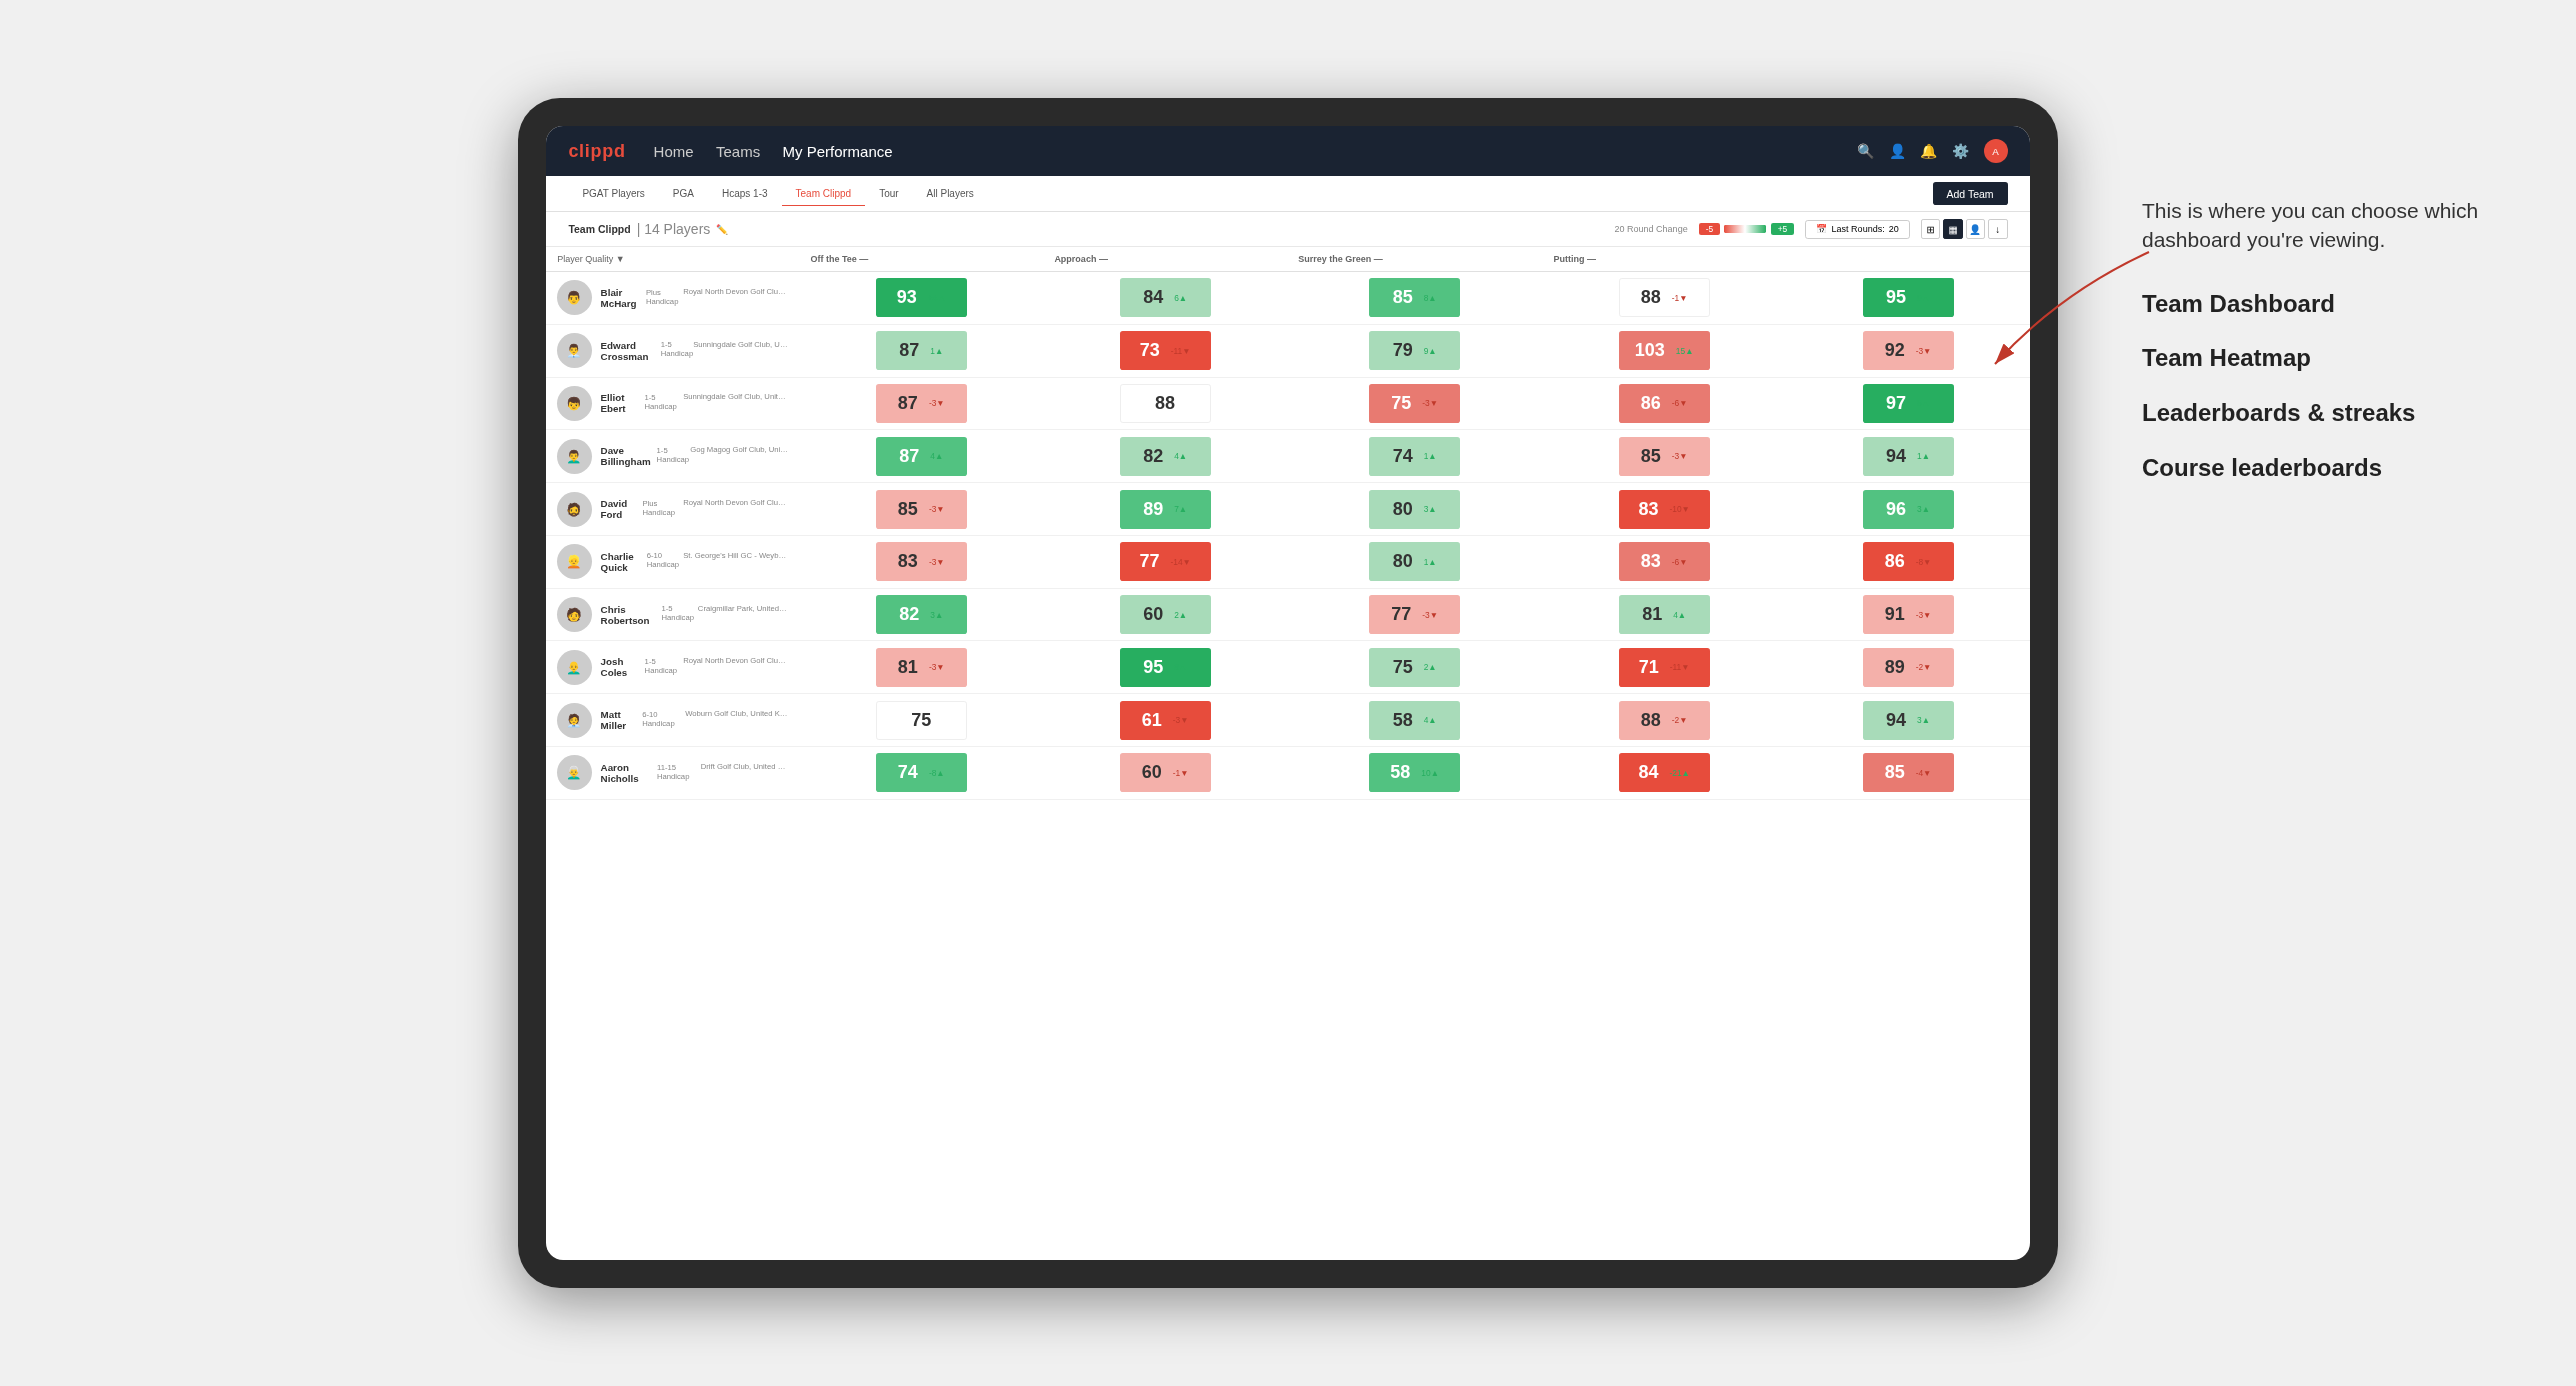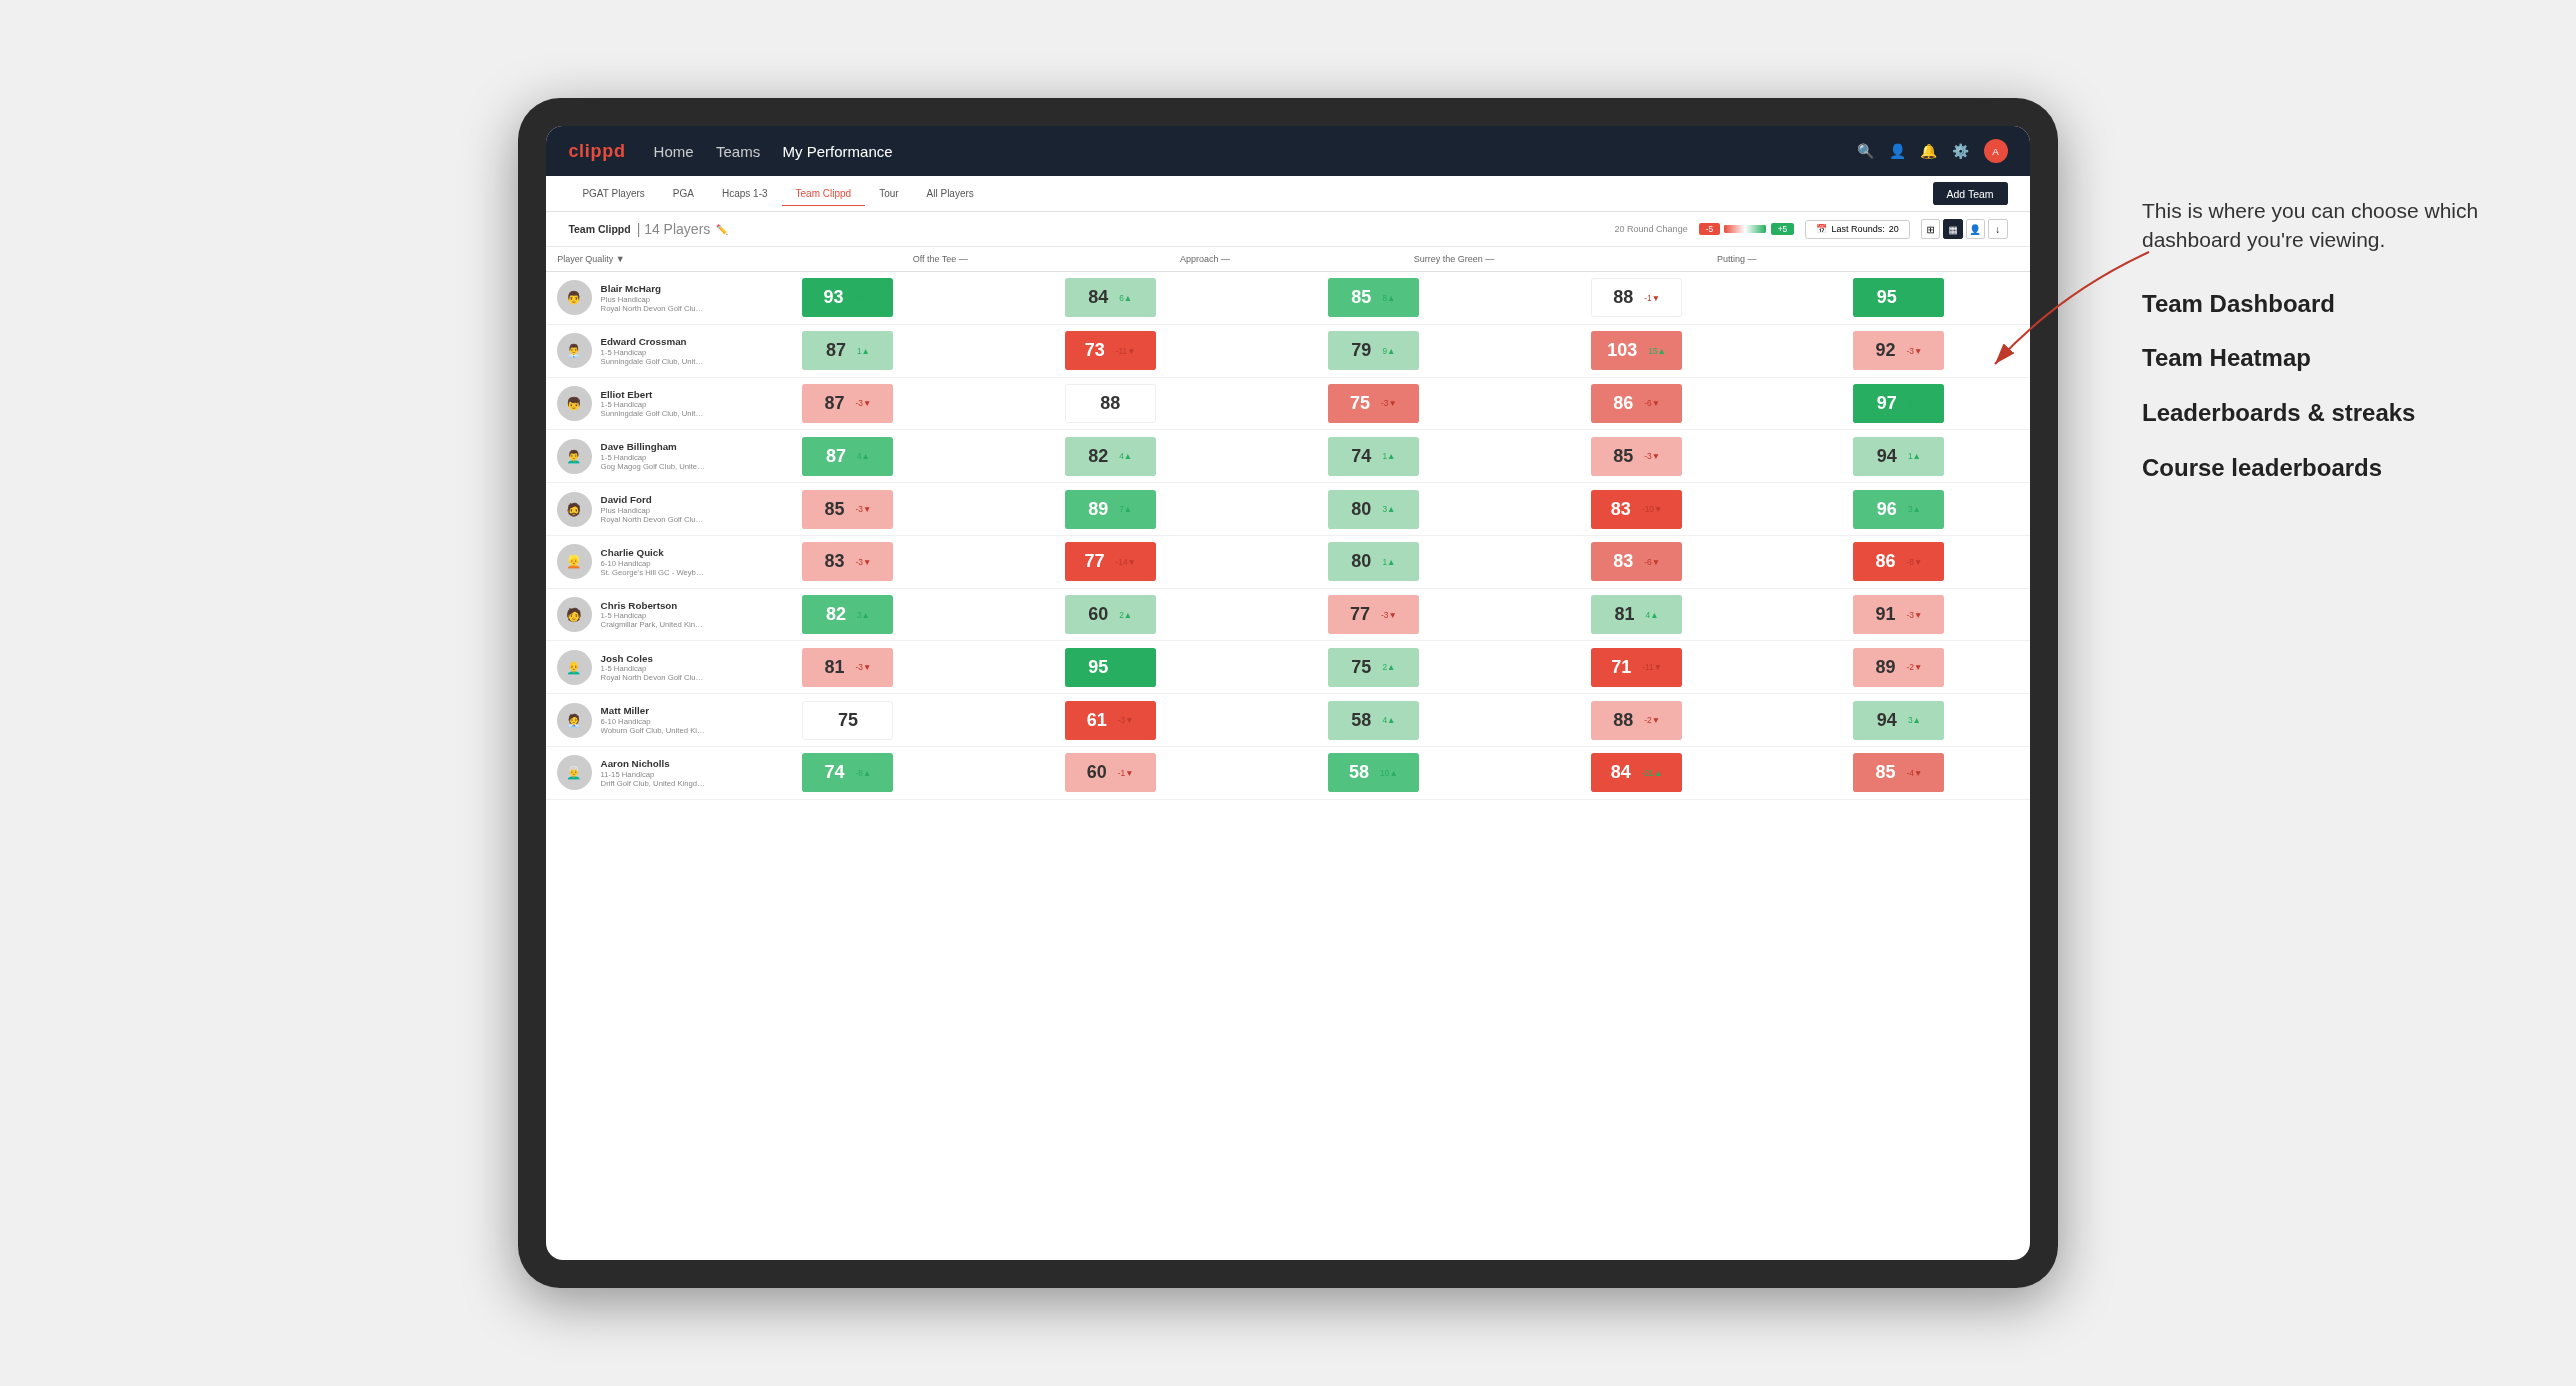--- a/index.html
+++ b/index.html
@@ -228,21 +228,21 @@
       background: #fff;
       border-bottom: 0.7px solid #e0e0e0;
     }
     thead th {
       padding: 7px 11.2px;
       font-size: 9px;
       color: #666;
       font-weight: 500;
       text-align: left;
     }
-    thead th.center { text-align: right; }
+    thead th.center { text-align: left; font-weight: bold; }
     .col-player { width: 154px; }
 
     tbody tr {
       border-bottom: 0.7px solid #f0f0f0;
     }
     .player-cell {
       display: flex;
       align-items: center;
       gap: 8.4px;
       padding: 8.4px 11.2px;
@@ -253,21 +253,21 @@
       border-radius: 50%;
       background: #ccc;
       flex-shrink: 0;
       overflow: hidden;
       display: flex;
       align-items: center;
       justify-content: center;
       font-size: 12.6px;
       color: #666;
     }
-    .player-info { display: flex; flex-direction: column; }
+    .player-info { display: flex; }
     .player-name { font-size: 9.8px; font-weight: 600; color: #333; }
     .player-handicap { font-size: 7.7px; color: #888; margin-top: 0.7px; }
     .player-club { font-size: 7.7px; color: #888; white-space: nowrap; overflow: hidden; text-overflow: ellipsis; max-width: 105px; }
 
     .stat-cell {
       text-align: center;
       padding: 5.6px;
     }
     .stat-box {
       display: inline-flex;

